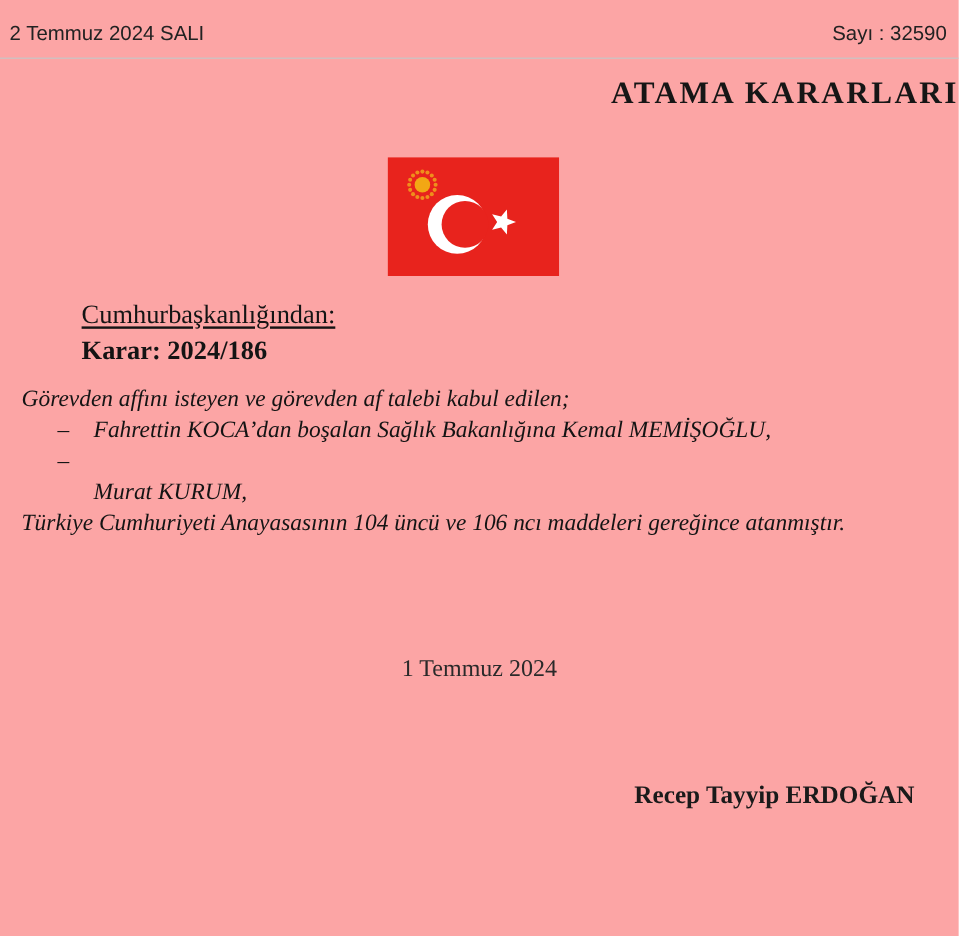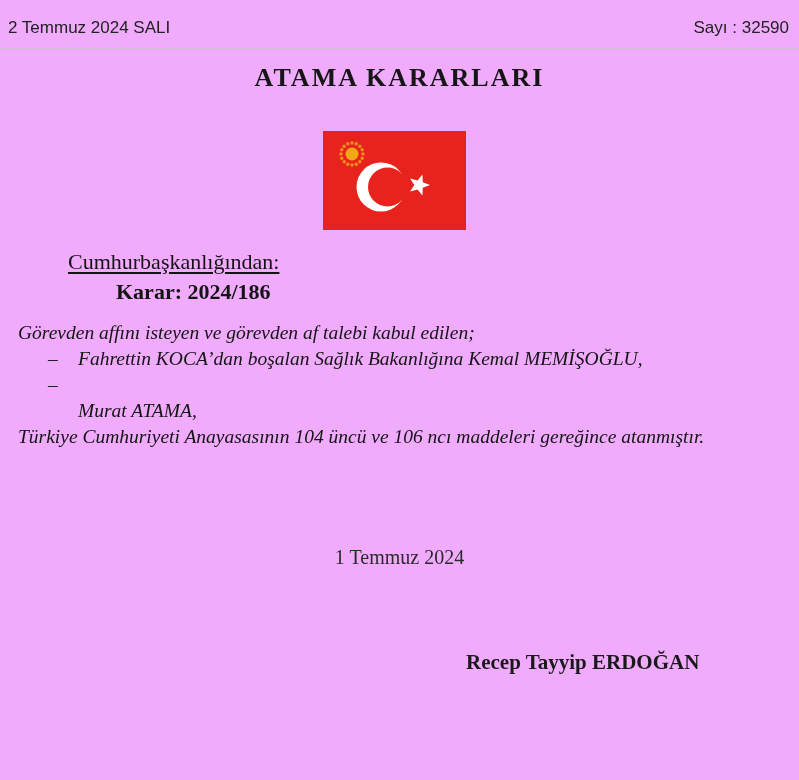--- a/index.html
+++ b/index.html
@@ -1,20 +1,20 @@
 <!DOCTYPE html>
 <html><head>
 <meta charset="utf-8">
 <style>
   html, body { margin: 0; padding: 0; background: #ffffff; }
   .page {
     position: relative;
     width: 799px;
     height: 780px;
-    background: #f0abfc;
+    background: #fca5a5;
     font-family: "Liberation Serif", serif;
     color: #1a1a1a;
     overflow: hidden;
   }
   
   .masthead { position: absolute; top: 0; left: 0; width: 100%; height: 48px; }
   .m-date {
     position: absolute; left: 8px; top: 18px;
     font-family: "Liberation Sans", sans-serif;
     font-size: 17px; color: #222222; white-space: nowrap;
@@ -30,59 +30,58 @@
     font-family: "Liberation Sans", sans-serif;
     font-size: 17px; color: #222222; white-space: nowrap;
   }
   .rule {
     position: absolute; top: 48px; left: 0; width: 100%;
     border-top: 1px solid #c6c6c6; height: 0;
   }
   
   .doc-title {
     position: absolute; top: 63px; left: 0; right: 0;
-    margin: 0; text-align: center;
+    margin: 0; text-align: right;
     font-size: 26px; font-weight: bold; letter-spacing: 2px;
     color: #161616;
   }
   
   .flag { position: absolute; left: 323px; top: 131px; width: 143px; height: 99px; }
   .flag svg { display: block; width: 100%; height: 100%; }
   
   .issuer {
     position: absolute; left: 68px; top: 249px;
     font-size: 22px; color: #141414;
     text-decoration: underline; text-underline-offset: 3px;
     white-space: nowrap;
     text-align: center;
   }
   .decision-no {
     position: absolute; left: 68px; top: 279px;
     font-size: 22px; font-weight: bold; color: #141414;
     white-space: nowrap;
-    margin-left: 48px;
   }
   
   .body-text {
     position: absolute; left: 18px; top: 320px; width: 766px;
     font-size: 19.5px; line-height: 26px; color: #141414; font-style: italic;
   }
   .line { white-space: nowrap; }
   .bullet-row { display: flex; }
   .bullet-dash { width: 30px; margin-left: 30px; flex: 0 0 auto; }
   .bullet-cont { margin-left: 60px; }
   
   .decision-date {
     position: absolute; top: 546px; left: 0; right: 0;
     text-align: center; font-size: 20px; color: #2a2a2a;
   }
   
   .signature {
     position: absolute; left: 466px; top: 650px; width: 296px;
-    text-align: left;
+    text-align: right;
   }
   .sig-name { font-size: 21px; font-weight: bold; color: #1a1a1a; white-space: nowrap; }
   .sig-title { margin-top: 13px; font-size: 19px; letter-spacing: 1.5px; color: #3d3d3d; white-space: nowrap; }
 </style>
 </head>
 <body>
 
 <div class="page">
 
   <div class="masthead">
@@ -131,21 +130,21 @@
 
   <div class="body-text">
     <div class="line">Görevden affını isteyen ve görevden af talebi kabul edilen;</div>
     <div class="bullet-row">
       <span class="bullet-dash">–</span>
       <span class="line">Fahrettin KOCA’dan boşalan Sağlık Bakanlığına Kemal MEMİŞOĞLU,</span>
     </div>
     <div class="bullet-row">
       <span class="bullet-dash">–</span>
     </div>
-    <div class="line bullet-cont">Murat ATAMA,</div>
+    <div class="line bullet-cont">Murat KURUM,</div>
     <div class="line">Türkiye Cumhuriyeti Anayasasının 104 üncü ve 106 ncı maddeleri gereğince atanmıştır.</div>
   </div>
 
   <div class="decision-date">1 Temmuz 2024</div>
 
   <div class="signature">
     <div class="sig-name">Recep Tayyip ERDOĞAN</div>
   </div>
 
 </div>

